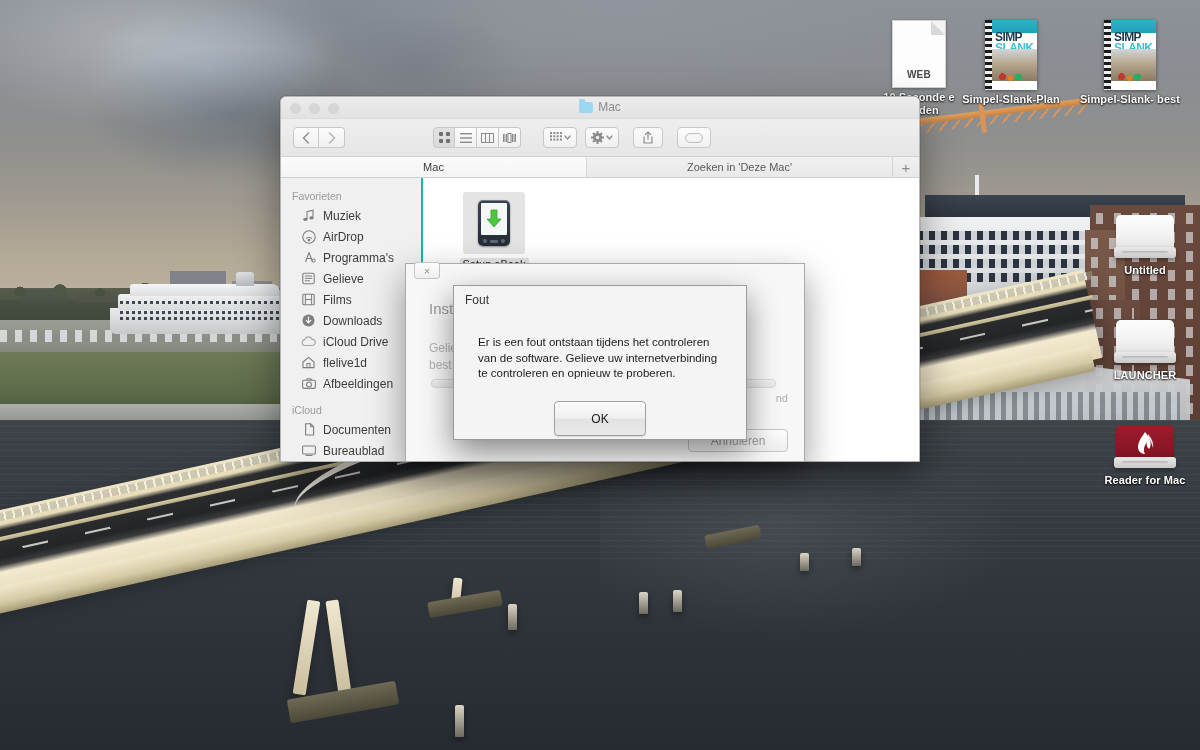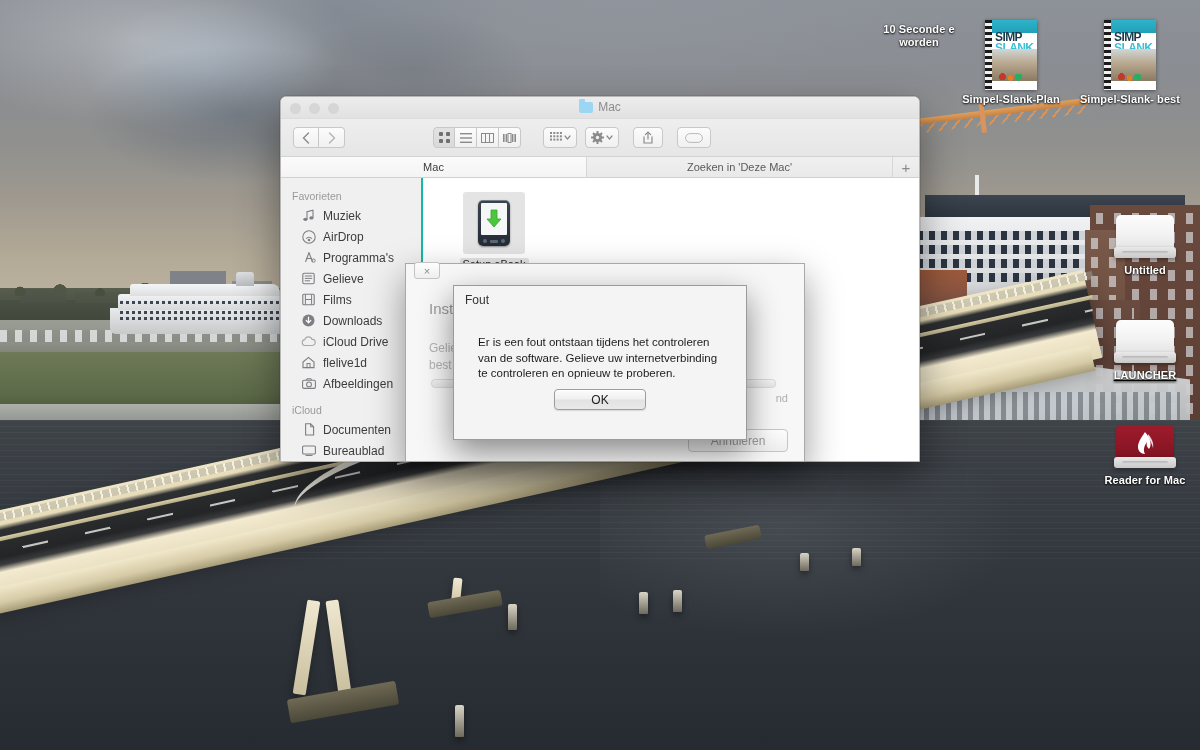--- a/index.html
+++ b/index.html
@@ -494,22 +494,22 @@
     box-shadow:0 12px 30px rgba(0,0,0,.45);
   }
   .err-title {
     position:absolute; left:11px; top:7px; font-size:12px; color:#333;text-align:center;
   }
   .err-msg {
     position:absolute; left:24px; top:49px; width:240px;
     font-size:11.5px; color:#1c1c1c; line-height:15.5px;
   }
   .err-ok {
-    position:absolute; left:50%; transform:translateX(-50%); bottom:29px;
-    width:92px; height:21px;
+    position:absolute; left:50%; transform:translateX(-50%); bottom:3px;
+    width:92px; height:35px;
     border:1px solid #9e9e9e; border-radius:4px;
     background:linear-gradient(to bottom,#fcfcfc 0%,#f0f0f0 48%,#e2e2e2 52%,#e9e9e9 100%);
     display:flex; align-items:center; justify-content:center;
     font-size:12px; color:#202020;
     box-shadow:0 1px 1px rgba(0,0,0,.12), inset 0 1px 0 #fff;
   }
 </style>
 </head>
 <body>
 
@@ -593,20 +593,23 @@
   <div class="pier-base" style="left:705px;top:530px;width:56px;height:14px;transform:rotate(-11deg);"></div>
   <div class="piling" style="left:455px;top:705px;height:32px;"></div>
   <div class="piling" style="left:508px;top:604px;height:26px;"></div>
   <div class="piling" style="left:639px;top:592px;height:22px;"></div>
   <div class="piling" style="left:673px;top:590px;height:22px;"></div>
   <div class="piling" style="left:800px;top:553px;height:18px;"></div>
   <div class="piling" style="left:852px;top:548px;height:18px;"></div>
 </div>
 
 <div class="desk-icon" style="left:864px;top:20px;">
+  <div class="doc-icon">
+    <div class="web-txt">WEB</div>
+  </div>
   <div class="lbl">10 Seconde
 e worden</div>
 </div>
 
 <div class="desk-icon" style="left:956px;top:20px;">
   <div class="book-icon">
     <div class="band"></div>
     <div class="t1">SIMP</div>
     <div class="t2">SLANK</div>
     <div class="badge"></div>
@@ -633,21 +636,21 @@
 
 <div class="desk-icon" style="left:1090px;top:215px;">
   <div class="drive-icon">
     <div class="drive-body"></div>
     <div class="drive-base"></div>
     <div class="drive-slot"></div>
   </div>
   <div class="lbl">Untitled</div>
 </div>
 
-<div class="desk-icon" style="left:1090px;top:320px;text-decoration:underline;">
+<div class="desk-icon" style="left:1090px;top:320px;">
   <div class="drive-icon">
     <div class="drive-body"></div>
     <div class="drive-base"></div>
     <div class="drive-slot"></div>
   </div>
   <div class="lbl">LAUNCHER</div>
 </div>
 
 <div class="desk-icon" style="left:1090px;top:425px;">
   <div class="drive-icon drive-red">

